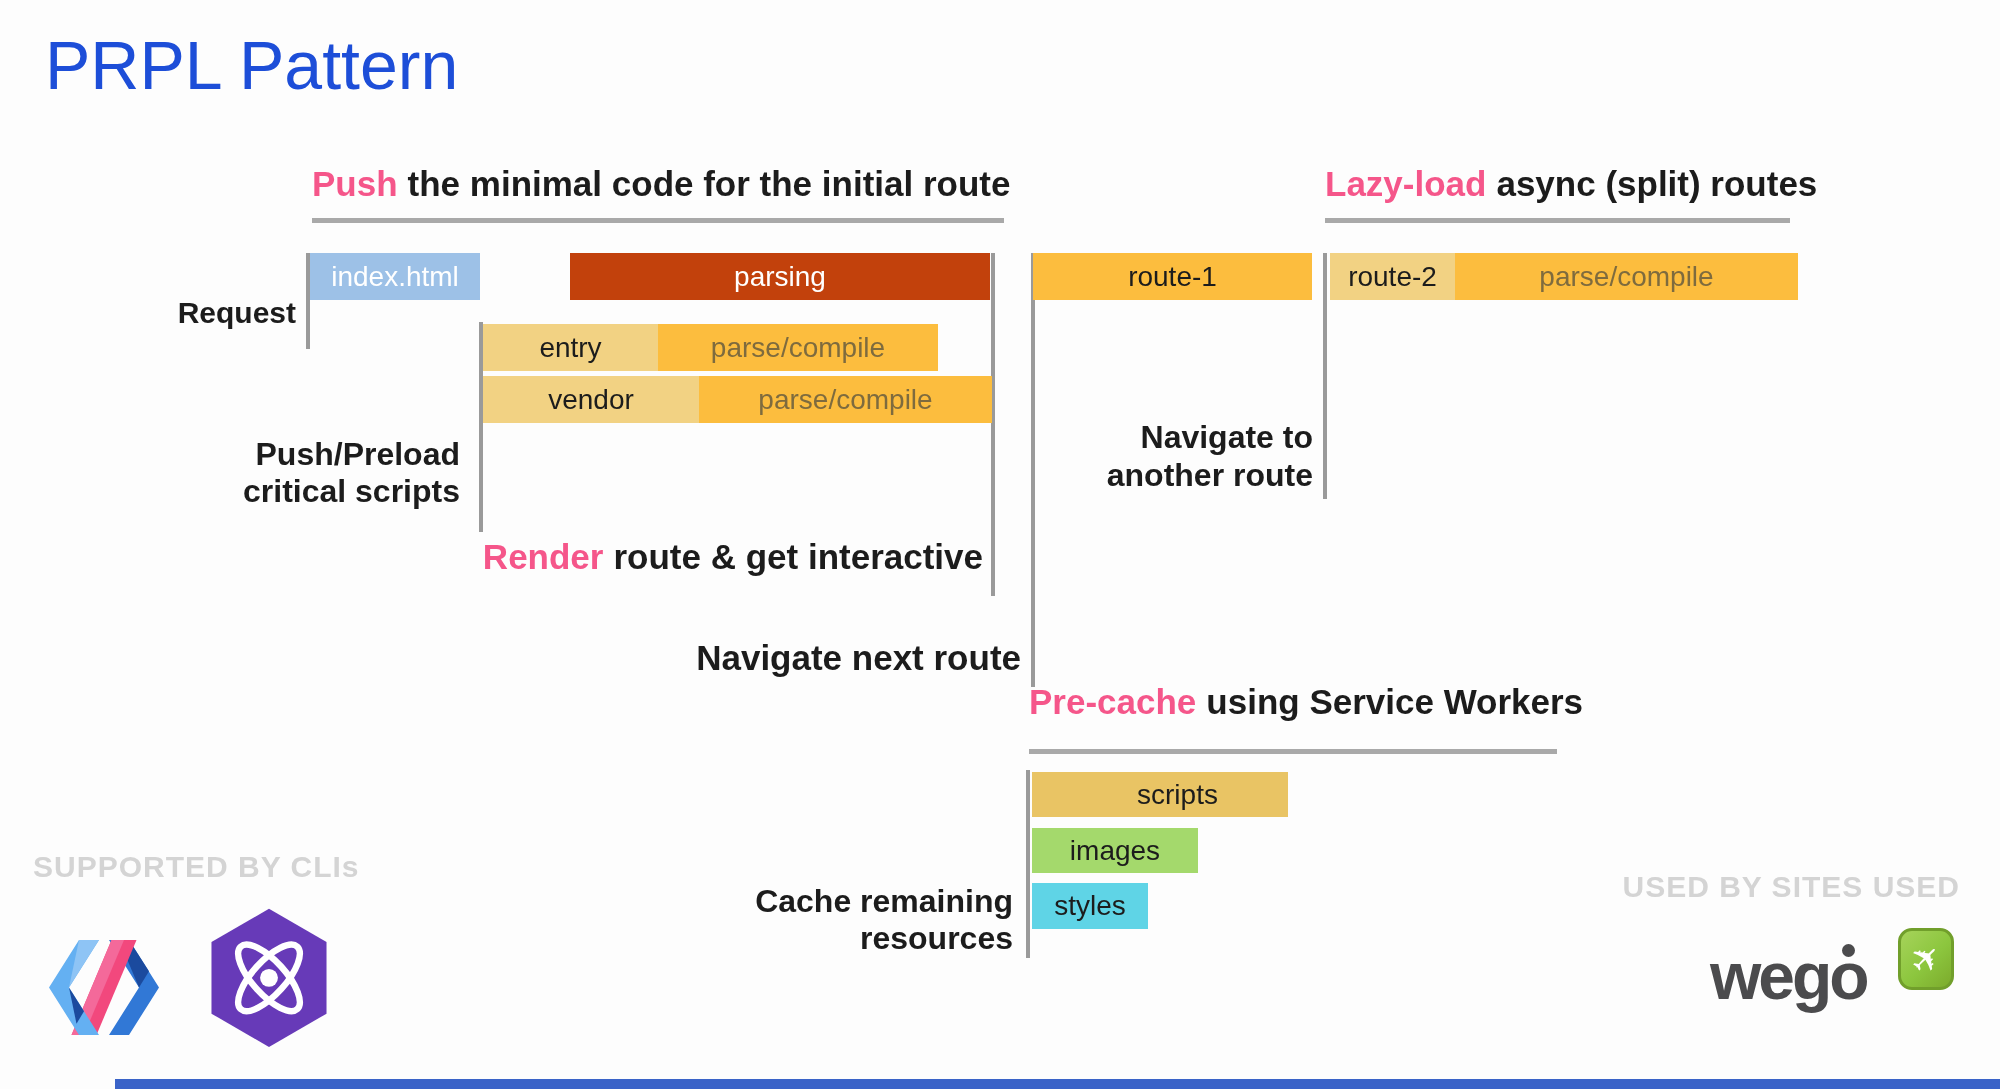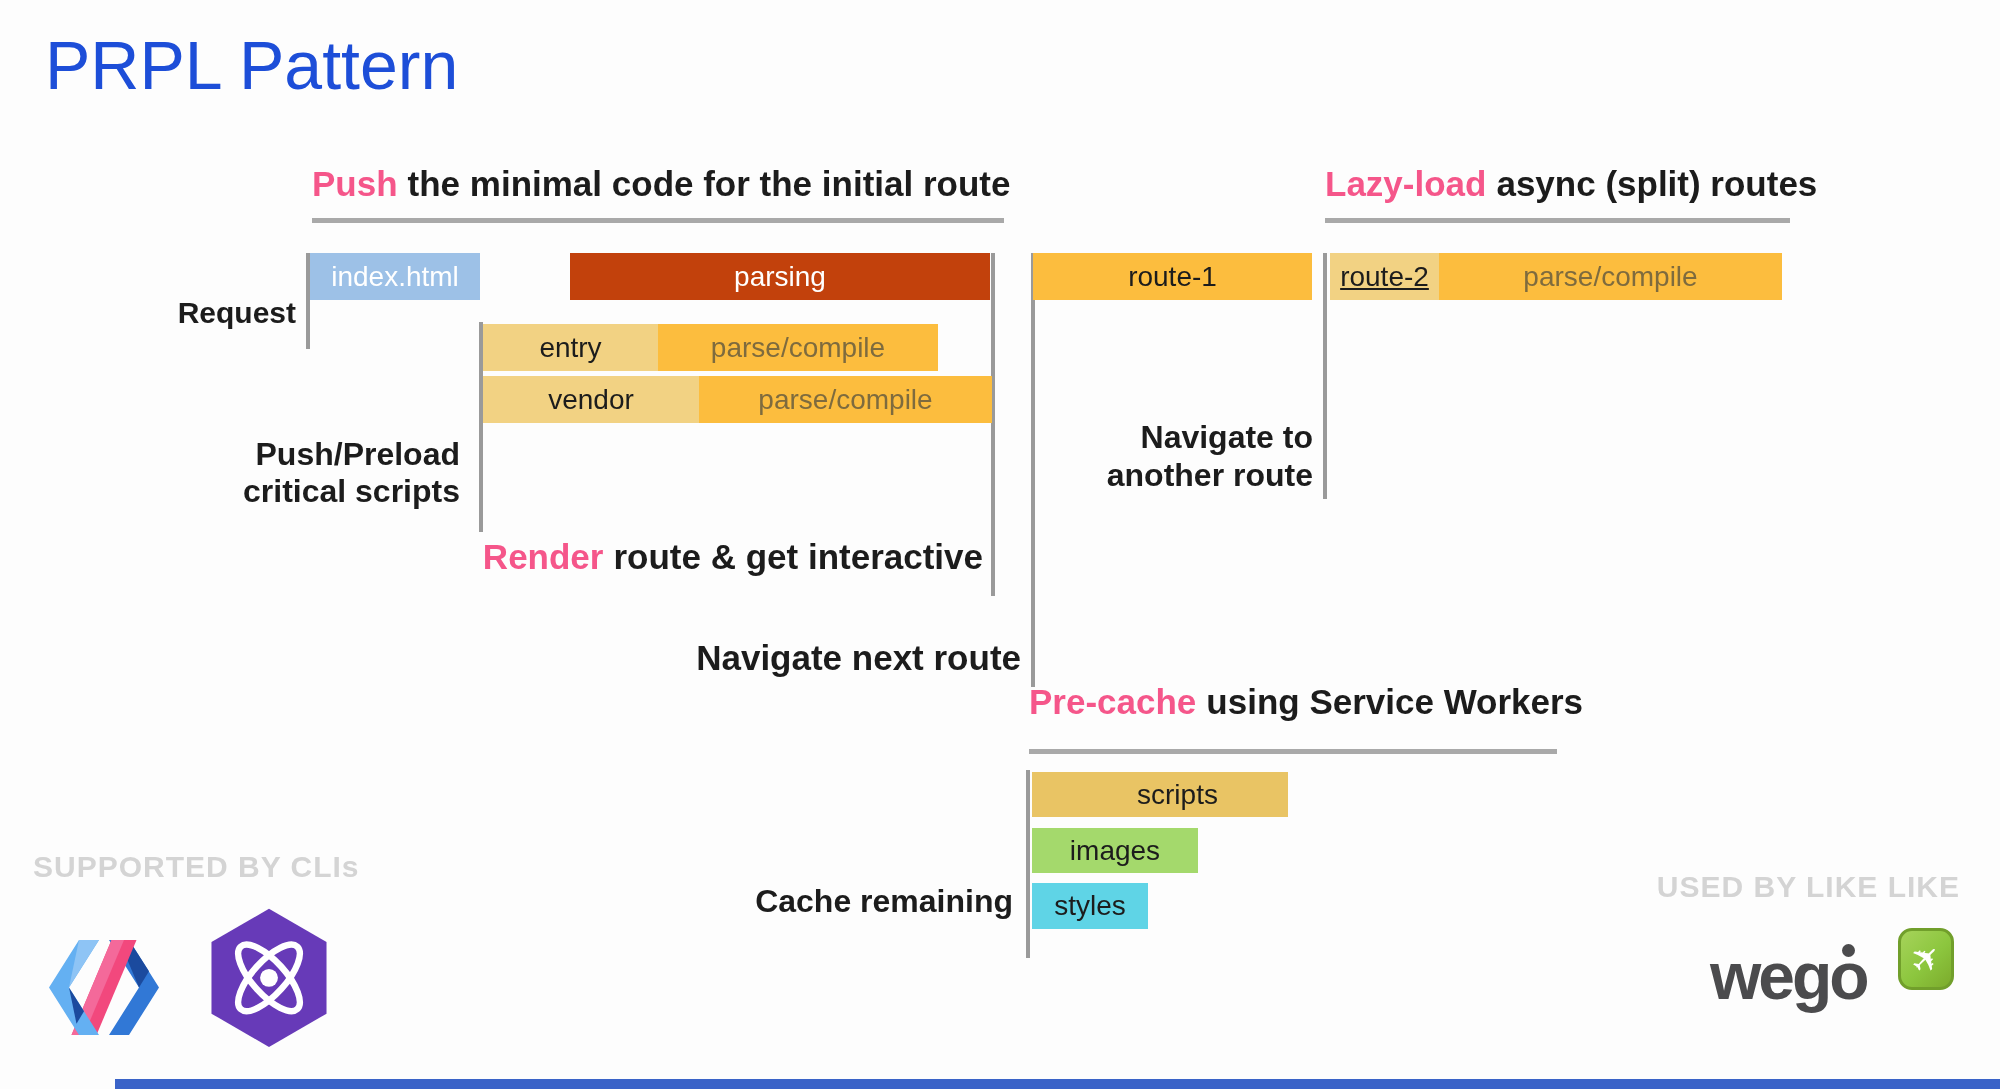--- a/index.html
+++ b/index.html
@@ -39,21 +39,21 @@
   .b-index{left:310px;top:253px;width:170px;background:#9dc1e7;color:#ffffff;}
   .b-parsing{left:570px;top:253px;width:420px;background:#c2410c;color:#ffffff;}
   .b-route1{left:1033px;top:253px;width:279px;background:#fcbd3e;color:#1c1c1c;}
   .b-route2{left:1330px;top:253px;}
   .b-entry{left:483px;top:324px;}
   .b-vendor{left:483px;top:376px;}
   .seg-tan{background:#f2d283;color:#1c1c1c;}
   .seg-orange{background:#fcbd3e;color:#7e6b3e;}
   .w175{width:175px;} .w280{width:280px;}
   .w216{width:216px;} .w293{width:293px;}
-  .w119{width:109px;text-decoration:underline;} .w343{width:343px;}
+  .w119{width:125px;} .w343{width:343px;}
   .b-scripts{left:1032px;top:772px;width:221px;height:45px;line-height:45px;background:#e9c464;padding-left:35px;}
   .b-images{left:1032px;top:828px;width:166px;height:45px;line-height:45px;background:#a4d96c;}
   .b-styles{left:1032px;top:883px;width:116px;height:46px;line-height:46px;background:#5fd4e6;}
   
   .blabel{font-weight:700;white-space:nowrap;}
   .lab-request{right:1704px;top:296px;font-size:30px;}
   .lab-pushpreload{right:1540px;top:436px;font-size:32px;line-height:37px;text-align:right;}
   .lab-navnext{right:979px;top:638px;font-size:35px;}
   .lab-navanother{right:687px;top:418px;font-size:32px;line-height:38px;text-align:right;}
   .lab-cache{right:987px;top:883px;font-size:32px;line-height:37px;text-align:right;}
@@ -127,24 +127,25 @@
 <div class="abs heading heading-precache">
   <span class="hl">Pre-cache</span><span class="h-rest">using Service Workers</span>
 </div>
 <div class="abs hline u-precache"></div>
 
 <div class="abs bar b-scripts">scripts</div>
 <div class="abs bar b-images">images</div>
 <div class="abs bar b-styles">styles</div>
 <div class="abs blabel lab-cache">
   <div>Cache remaining</div>
+  <div>resources</div>
 </div>
 
 <div class="abs watermark wm-left">SUPPORTED BY CLIs</div>
-<div class="abs watermark wm-right">USED BY LIKE LIKE</div>
+<div class="abs watermark wm-right">USED BY SITES USED</div>
 
 <svg class="abs polymer-logo" viewBox="0 0 100 100" aria-hidden="true">
   <polygon points="54,12 70,12 94,50 70,88 54,88 78,50" fill="#3178d6"></polygon>
   <polygon points="62,12 70,12 86,37 78,50" fill="#1b4a9e"></polygon>
   <polygon points="56,12 76,12 44,88 24,88" fill="#f2487d"></polygon>
   <polygon points="56,12 66,12 34,88 24,88" fill="#f4699a"></polygon>
   <polygon points="30,12 46,12 22,50 46,88 30,88 6,50" fill="#64b0f2"></polygon>
   <polygon points="30,12 46,12 34,31 22,50" fill="#8ec4f5"></polygon>
   <polygon points="22,50 34,69 28,79" fill="#1b4a9e"></polygon>
 </svg>

